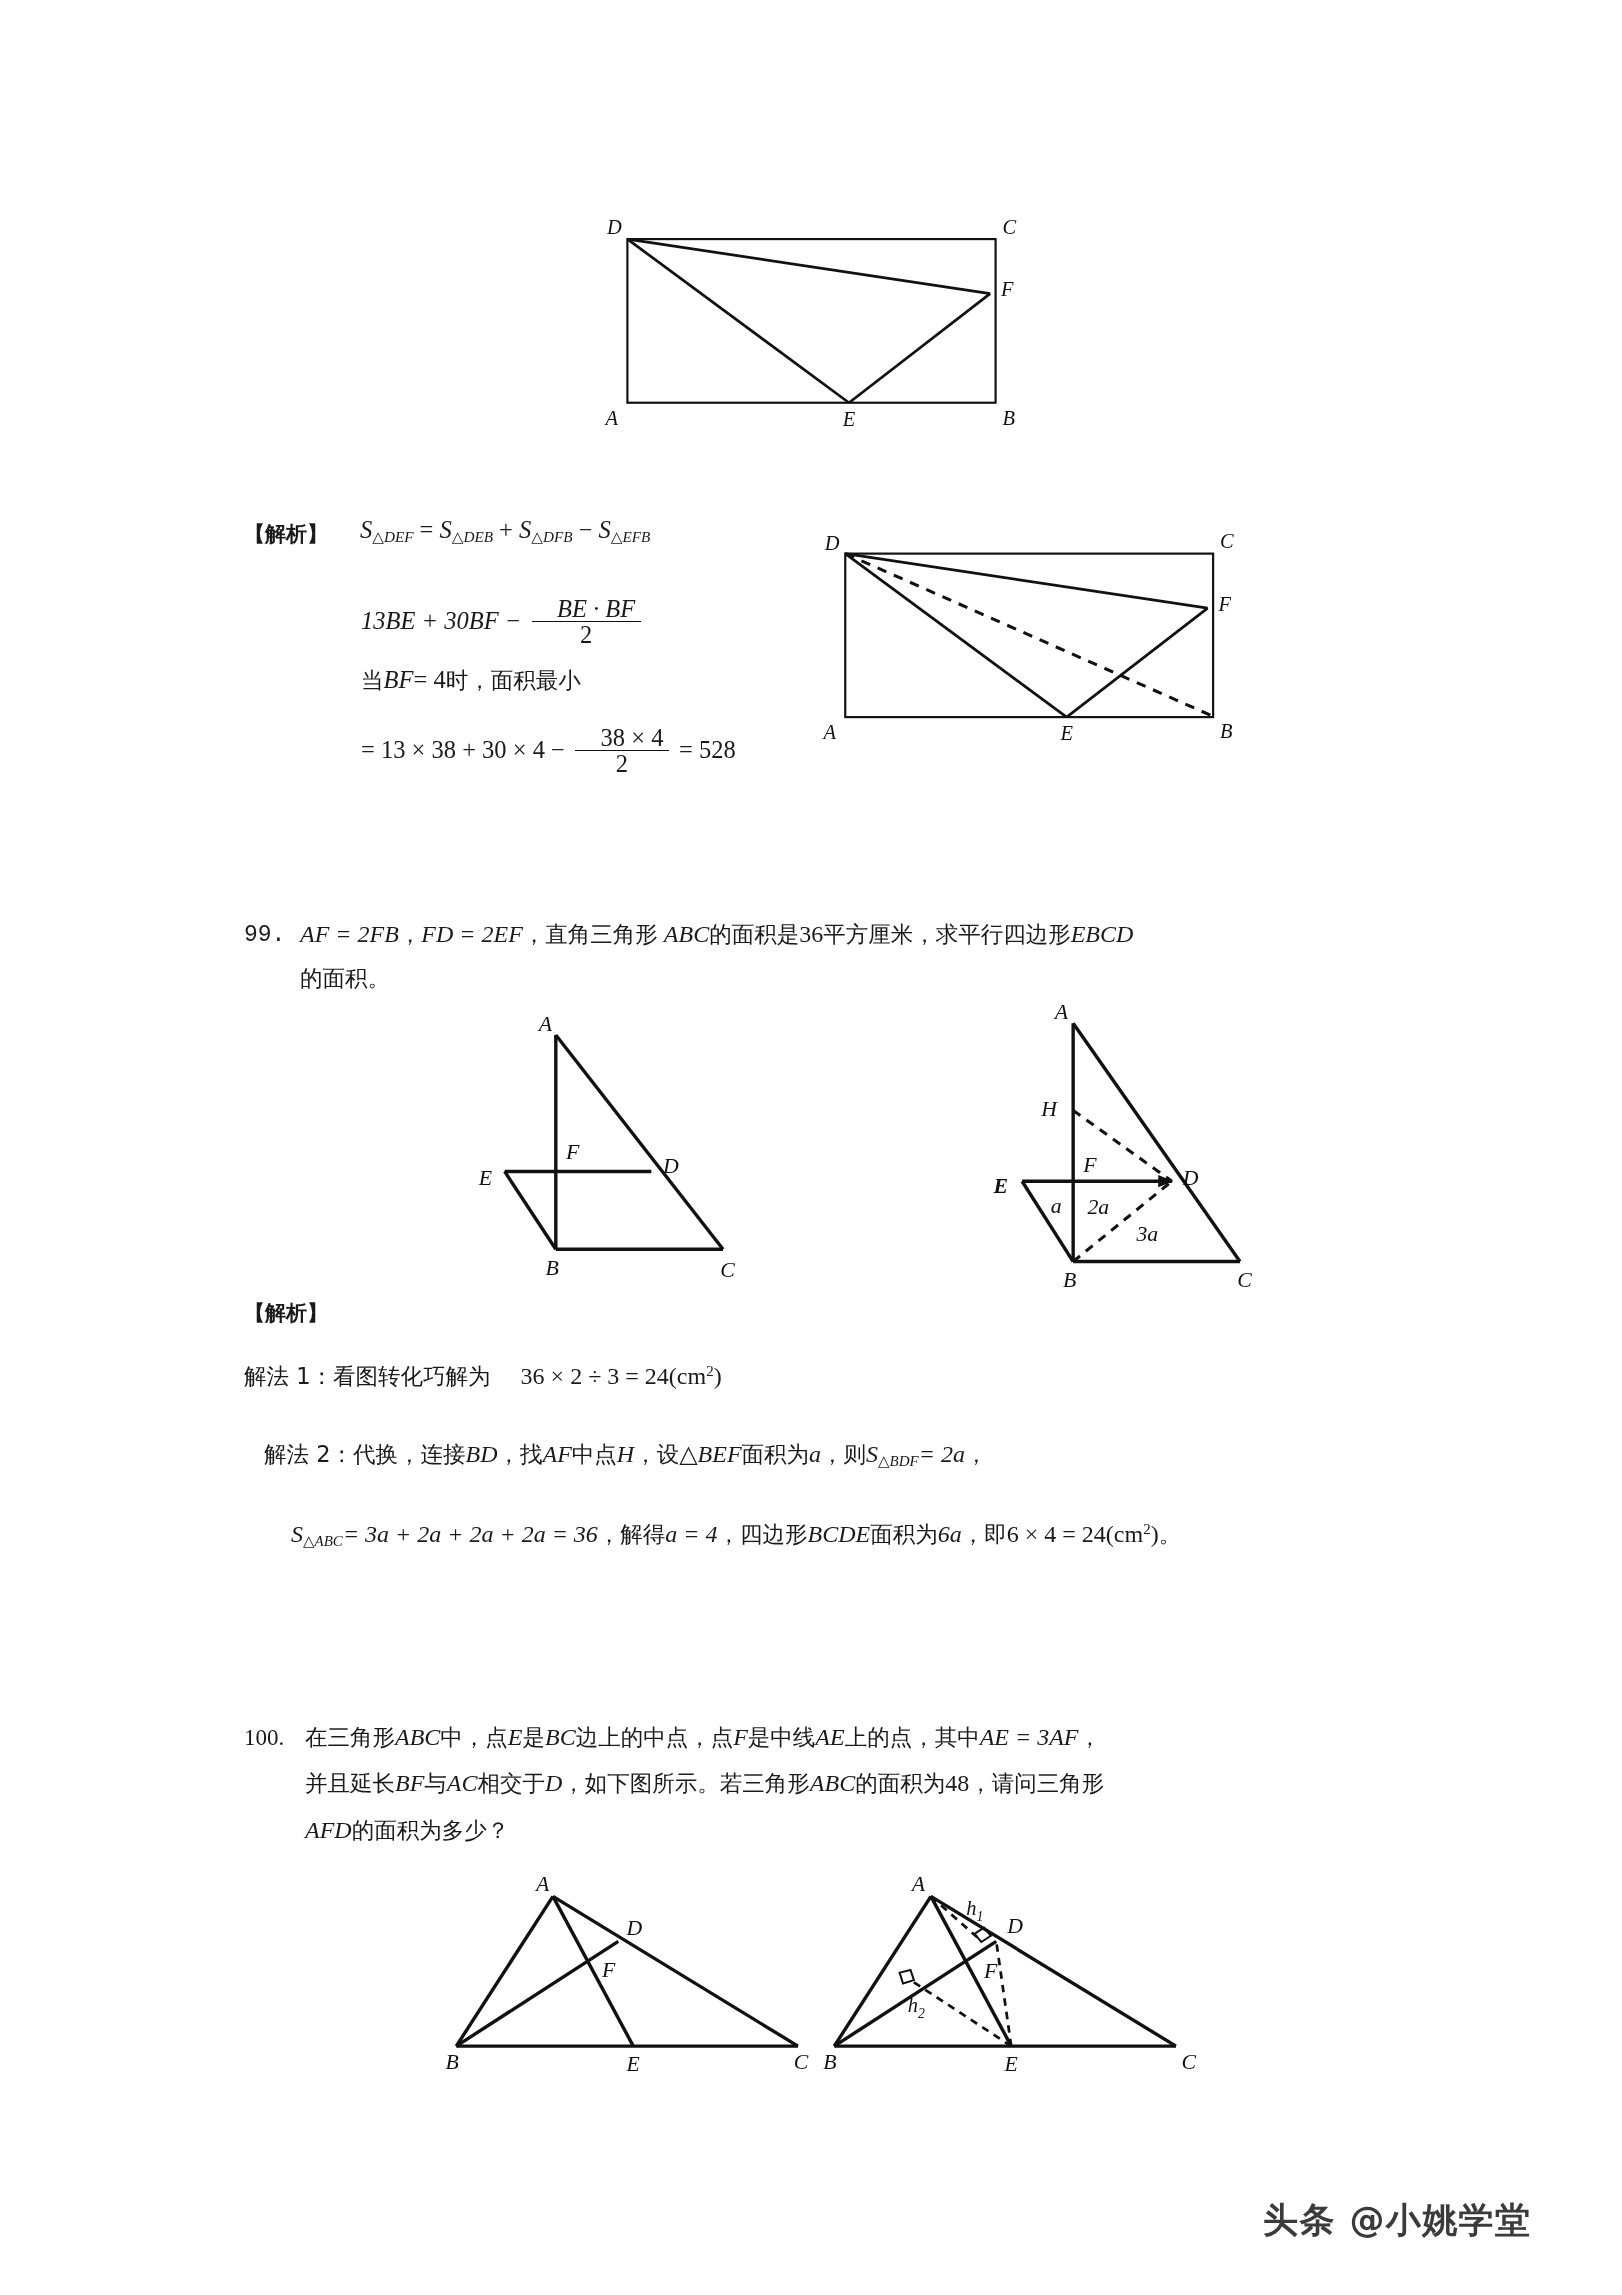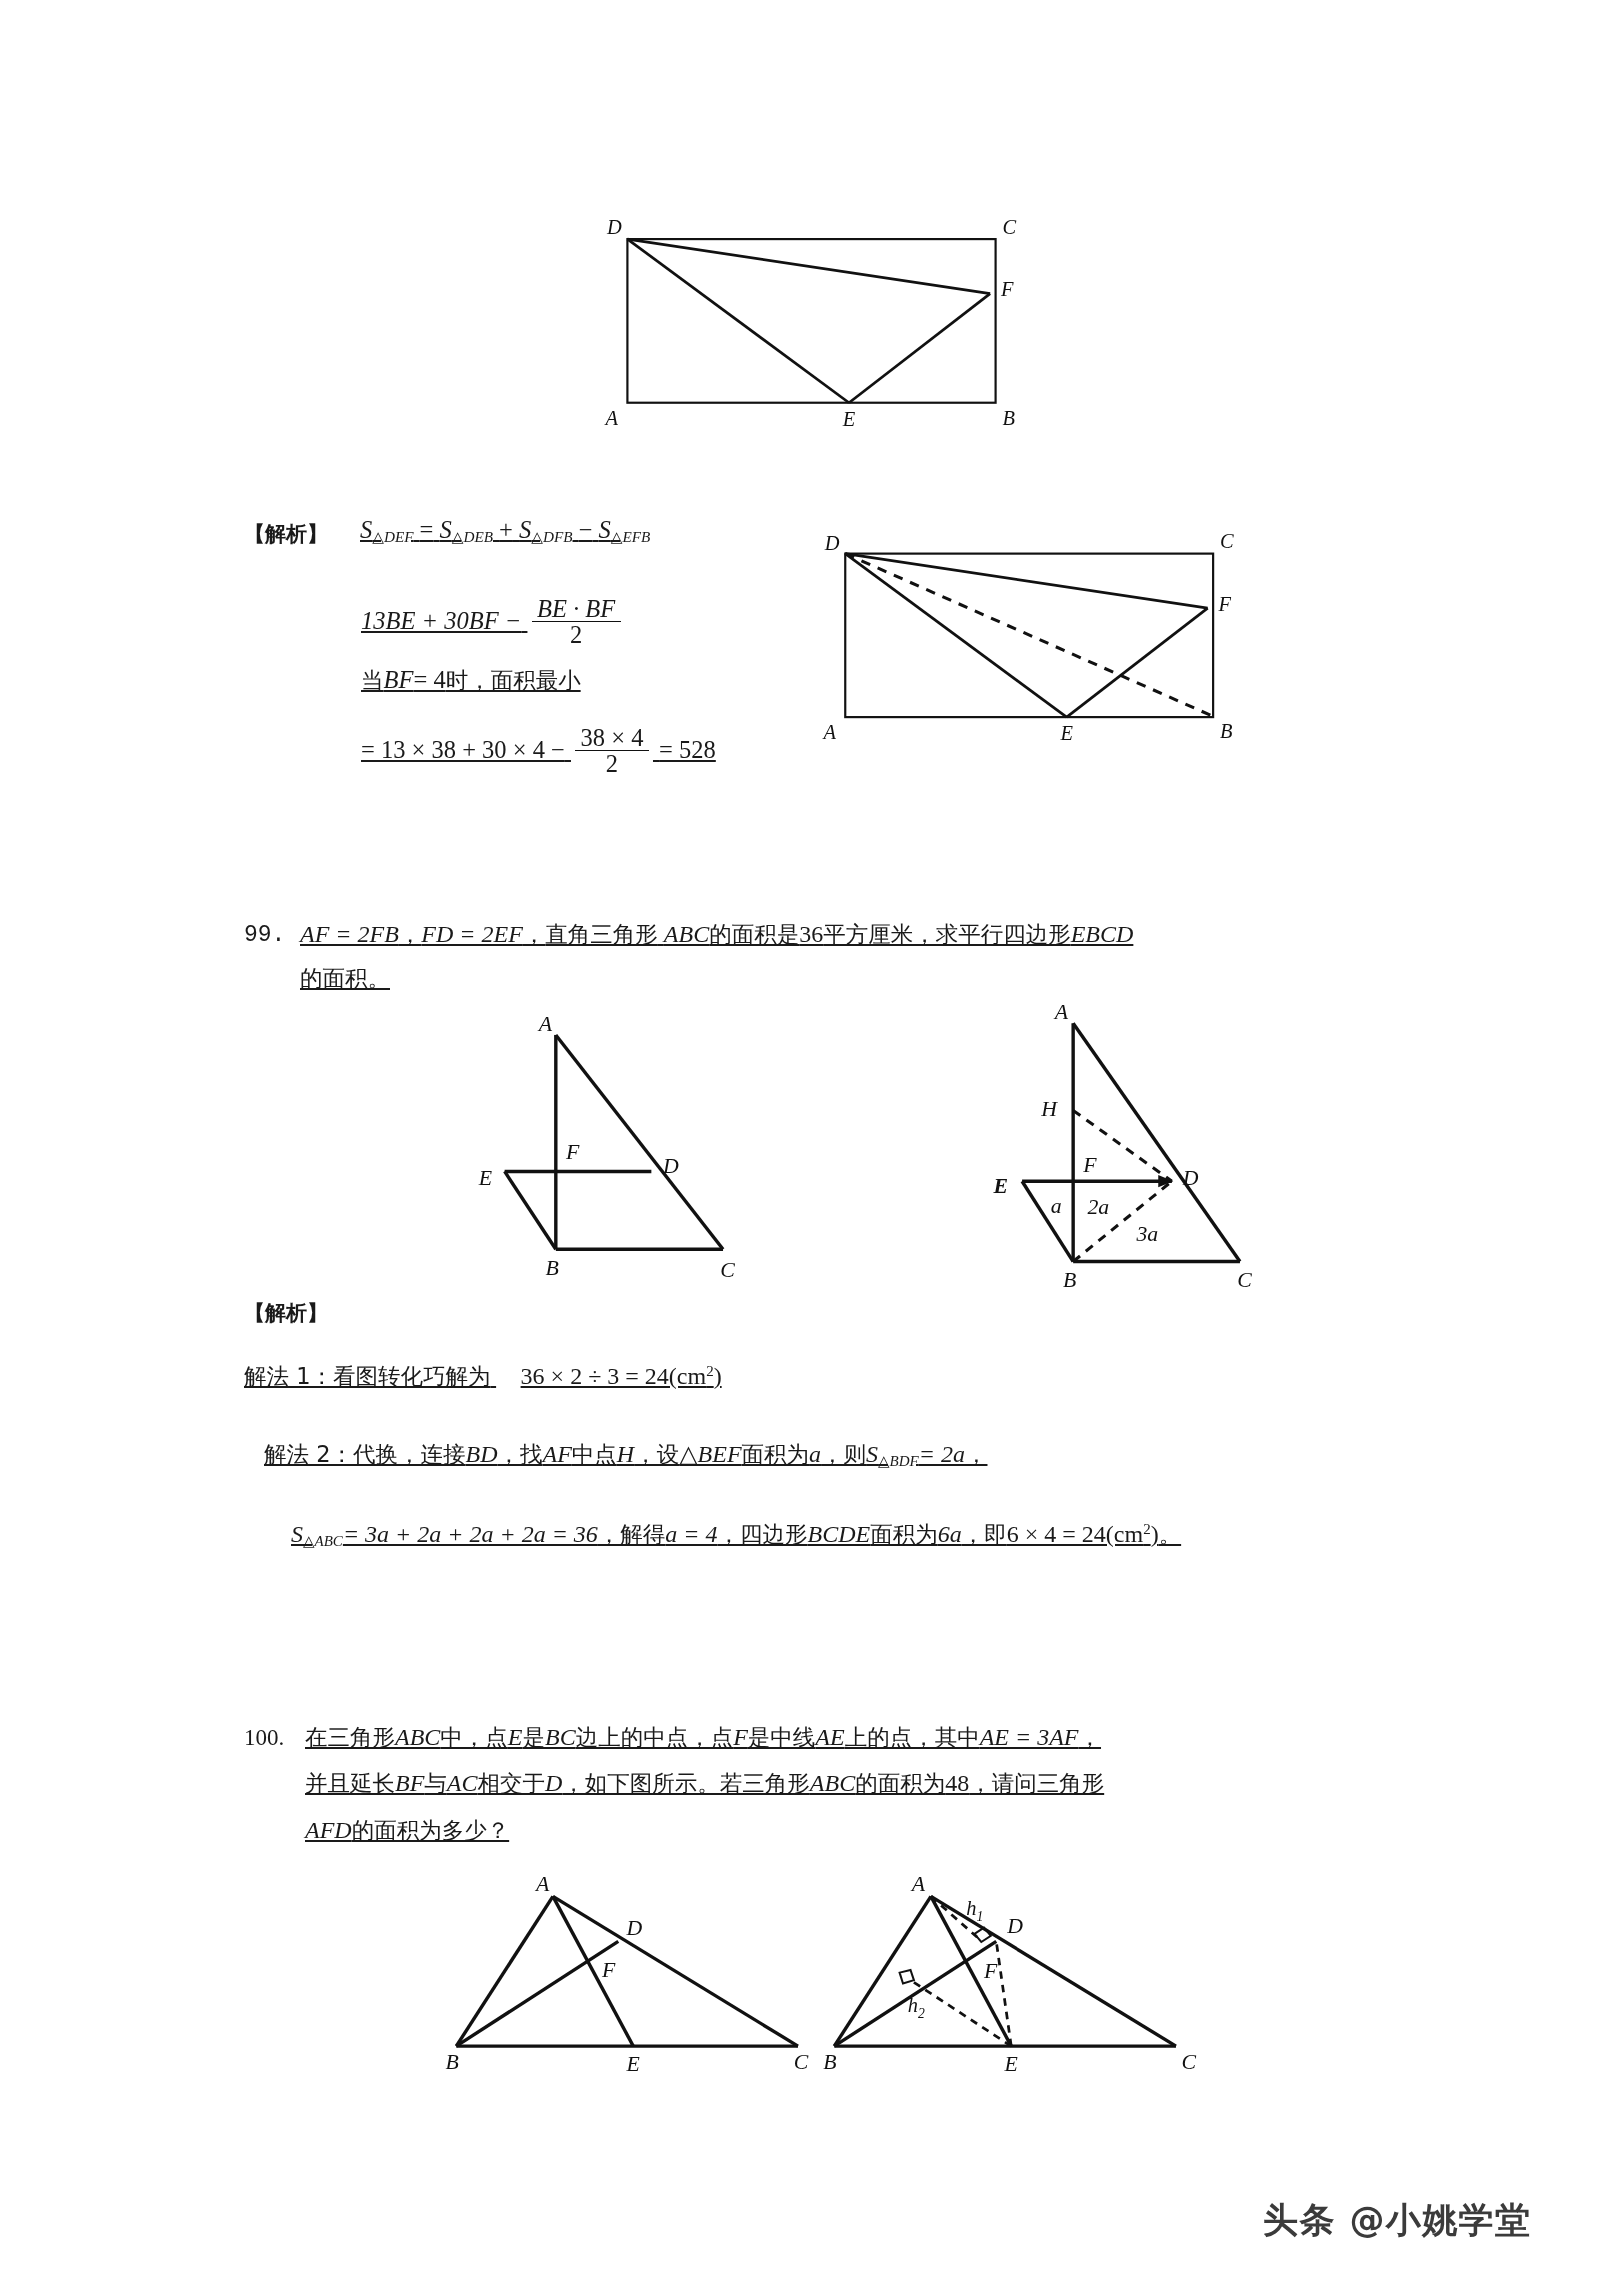--- a/index.html
+++ b/index.html
@@ -17,21 +17,20 @@
     height: 2295px;
     background: #ffffff;
     overflow: hidden;
   }
 
   
   .txt {
     position: absolute;
     white-space: nowrap;
     line-height: 1.0;
-    text-decoration: underline;
   }
   .cn    { font-family: "DejaVu Sans", "Liberation Sans", sans-serif; }
   .bk    { font-weight: 700; }
 
   
   .math {
     font-family: "Liberation Serif", "DejaVu Serif", serif;
     font-style: italic;
   }
   .up { font-style: normal; }
@@ -43,21 +42,21 @@
   
   .frac {
     display: inline-block;
     vertical-align: middle;
     text-align: center;
     line-height: 1.05;
     margin: 0 4.1px;
     position: relative;
     top: -1.4px;
   }
-  .frac .num { display: block; padding: 0 5.5px; }
+  .frac .num { display: block; padding: 0 5.5px; margin-left: 20px; }
   .frac .den { display: block; padding: 0 5.5px; border-top: 1.4px solid #111; }
 
   
   .prob-num {
     position: absolute;
     font-family: "Liberation Serif", "DejaVu Serif", serif;
   }
 
   .label-jiexi {
     position: absolute;

